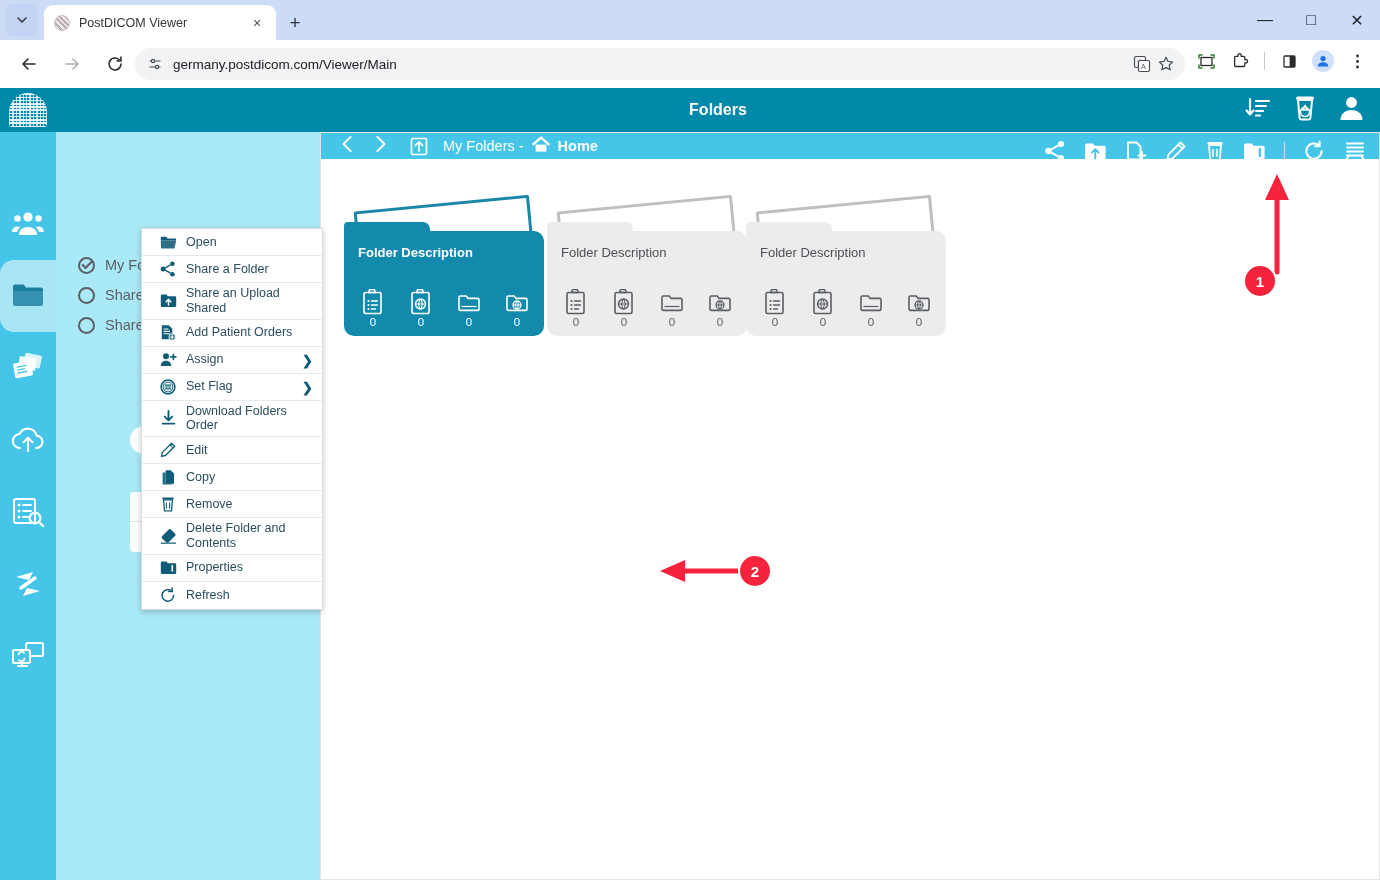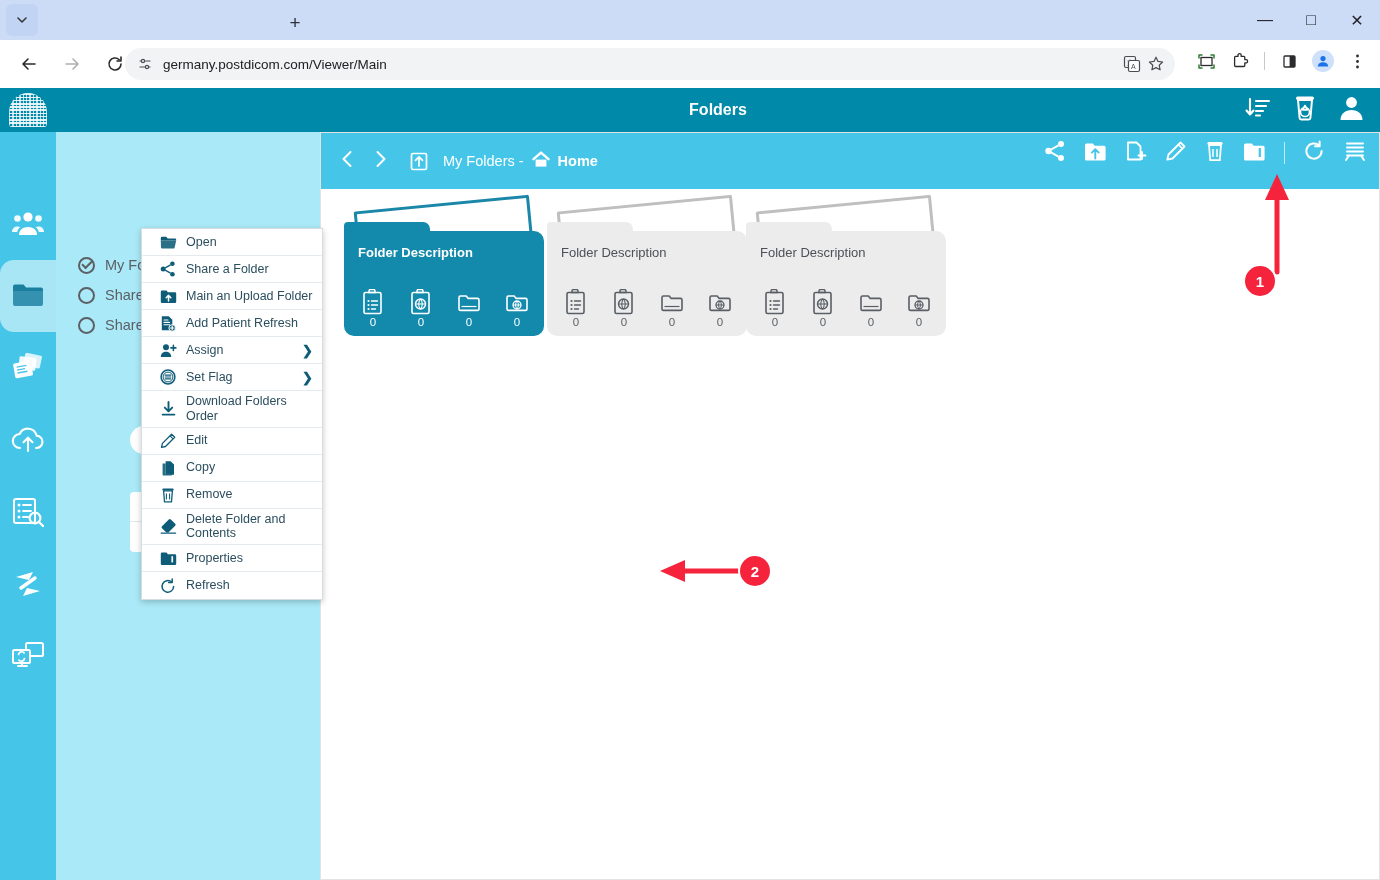--- a/index.html
+++ b/index.html
@@ -45,21 +45,21 @@
   .wincontrols { position:absolute; right:0; top:0; height:40px; display:flex; }
   .wc { width:46px; height:40px; display:flex; align-items:center; justify-content:center; color:#24242a; }
 
   .navbar {
     position:absolute; left:0; top:40px; width:1380px; height:48px;
     background:#fff; display:flex; align-items:center;
   }
   .navbtn { width:34px; height:34px; margin-left:9px; display:flex; align-items:center; justify-content:center; }
   .navbtn.first { margin-left:12px; }
   .omnibox {
-    position:absolute; left:125px; top:48px; width:1050px; height:32px;
+    position:absolute; left:135px; top:48px; width:1050px; height:32px;
     background:#f1f3f4; border-radius:16px;
     display:flex; align-items:center; padding:0 12px;
   }
   .omnibox .url { font-size:13.5px; color:#202124; margin-left:10px; }
   .omni-right { position:absolute; right:10px; top:0; height:32px; display:flex; align-items:center; gap:6px; }
   .tb-right { position:absolute; right:8px; top:46px; display:flex; align-items:center; gap:4px; }
   .tb-ic { width:30px; height:30px; display:flex; align-items:center; justify-content:center; }
   .avatar-circle { width:22px; height:22px; border-radius:50%; background:#cfe0fb; display:flex; align-items:center; justify-content:center; }
   .divider-v { width:1px; height:18px; background:#c8c8cc; margin:0 5px; }
 
@@ -134,21 +134,21 @@
     display:flex; align-items:center; justify-content:center; border:none;
     font-family:"Liberation Sans", sans-serif;
   }
 
   
   .content {
     position:absolute; left:320px; top:44px; width:1060px; height:748px;
     background:#fff; border:1px solid #e3e3e3;
   }
   .crumbbar {
-    position:absolute; left:0; top:0; width:1058px; height:56px;
+    position:absolute; left:0; top:0; width:1058px; height:26px;
     background:#45c6e8; color:#fff; display:flex; align-items:center;
   }
   .crumb-nav { display:flex; align-items:center; gap:16px; margin-left:18px; }
   .crumb-up { margin-left:20px; display:flex; align-items:center; }
   .crumb-text { margin-left:14px; font-size:14.5px; display:flex; align-items:center; gap:8px; font-weight:400;}
   .crumb-home { font-weight:700; }
   .crumb-tools { position:absolute; right:12px; top:0; height:40px; display:flex; align-items:center; gap:18px; }
   .tool-sep { width:1px; height:22px; background:rgba(255,255,255,.65); }
 
   
@@ -214,20 +214,25 @@
 </head>
 <body>
 
 <div class="screen">
 
   <div class="tabstrip">
     <div class="tab-chevron">
       <svg width="12" height="12" viewBox="0 0 12 12">
           <path d="M2 4l4 4 4-4" stroke="#333" stroke-width="1.5" fill="none" stroke-linecap="round" stroke-linejoin="round"></path>
         </svg>
+    </div>
+    <div class="tab">
+      <span class="tab-favicon"></span>
+      <span class="tab-title">PostDICOM Viewer</span>
+      <span class="tab-close">×</span>
     </div>
     <div class="newtab">+</div>
     <div class="wincontrols">
       <div class="wc">—</div>
       <div class="wc">□</div>
       <div class="wc">✕</div>
     </div>
   </div>
 
   <div class="navbar">
@@ -711,35 +716,35 @@
         <span class="mi-label">Share a Folder</span>
       </div>
 
       <div class="mi">
         <span class="mi-ic">
           <svg width="17" height="15" viewBox="0 0 17 15">
               <path d="M.8 2.8A1.2 1.2 0 0 1 2 1.6h4.5l1.4 1.7h7.1a1.2 1.2 0 0 1 1.2 1.2v8.3a1.2 1.2 0 0 1-1.2 1.2H2a1.2 1.2 0 0 1-1.2-1.2z" fill="currentColor"></path>
               <path d="M8.5 12V6.6M6.2 8.7l2.3-2.3 2.3 2.3" fill="none" stroke="#fff" stroke-width="1.5" stroke-linecap="round" stroke-linejoin="round"></path>
             </svg>
         </span>
-        <span class="mi-label">Main an Upload Folder</span>
+        <span class="mi-label">Share an Upload Shared</span>
       </div>
 
       <div class="mi">
         <span class="mi-ic">
           <svg width="16" height="17" viewBox="0 0 16 17">
               <path d="M1.8 1.2h7l3.5 3.5v10.6H1.8z" fill="currentColor"></path>
               <g stroke="#fff" stroke-width="1.1" stroke-linecap="round">
                 <path d="M4 5h4M4 7.4h5.5M4 9.8h5.5"></path>
               </g>
               <circle cx="12.2" cy="13" r="3.3" fill="currentColor" stroke="#fff" stroke-width="1"></circle>
               <path d="M12.2 11.2v3.6M10.4 13h3.6" stroke="#fff" stroke-width="1.2" stroke-linecap="round"></path>
             </svg>
         </span>
-        <span class="mi-label">Add Patient Refresh</span>
+        <span class="mi-label">Add Patient Orders</span>
       </div>
 
       <div class="mi">
         <span class="mi-ic">
           <svg width="17" height="15" viewBox="0 0 17 15">
               <circle cx="6" cy="4.2" r="3" fill="currentColor"></circle>
               <path d="M.8 14c0-3.4 2.4-5.2 5.2-5.2S11.2 10.6 11.2 14z" fill="currentColor"></path>
               <path d="M13.4 2.4v5M10.9 4.9h5" stroke="currentColor" stroke-width="1.6" stroke-linecap="round"></path>
             </svg>
         </span>

